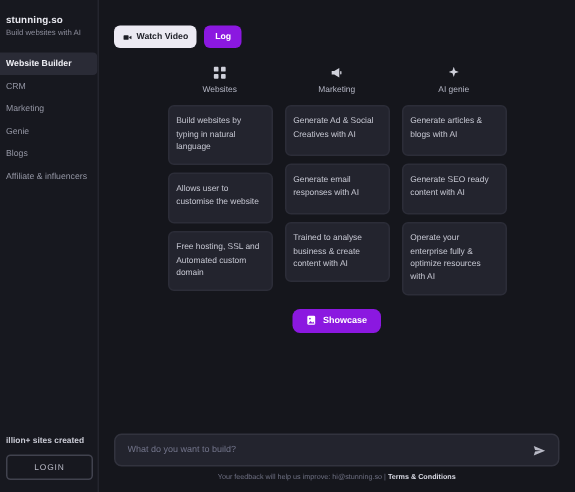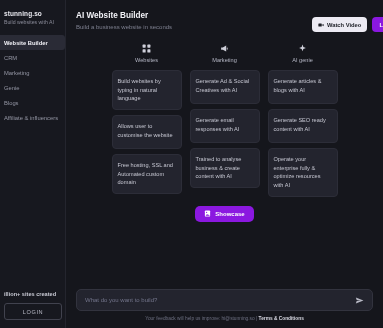--- a/index.html
+++ b/index.html
@@ -132,24 +132,20 @@
 
     <div class="side-bottom">
       <div class="stat">illion+ sites created</div>
       <div class="login-btn">LOGIN</div>
     </div>
   </aside>
 
   <section class="main">
 
     <div class="topbar">
-      <div>
-        <div class="title">AI Website Builder</div>
-        <div class="subtitle">Build a business website in seconds</div>
-      </div>
 
       <div class="top-actions">
         <div class="watch-btn">
           <span>
             <svg width="6" height="6" viewBox="0 0 16 16" fill="#1d1e26">
               <rect x="1" y="4" width="9" height="8" rx="1.5"></rect>
               <path d="M11 7.2l4-2.2v6l-4-2.2z"></path>
             </svg>
           </span>
           <span>Watch Video</span>

